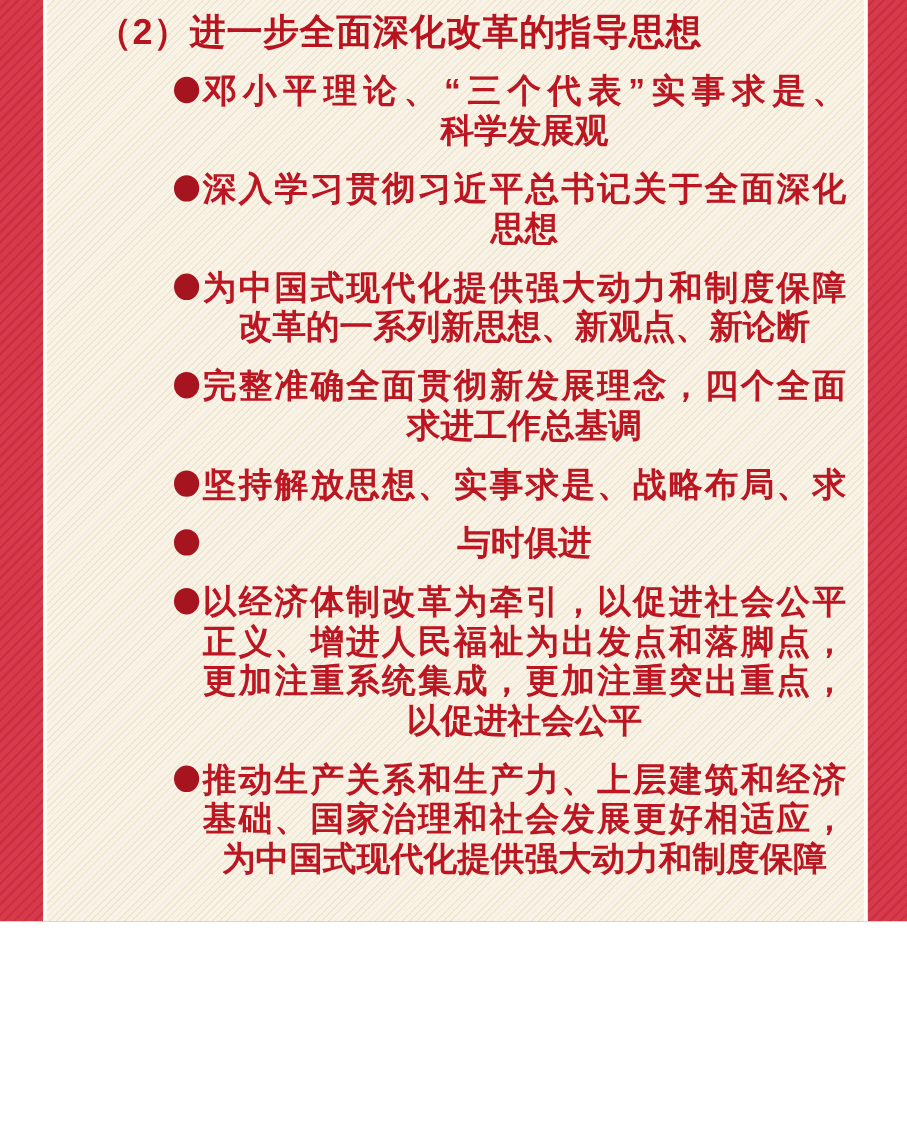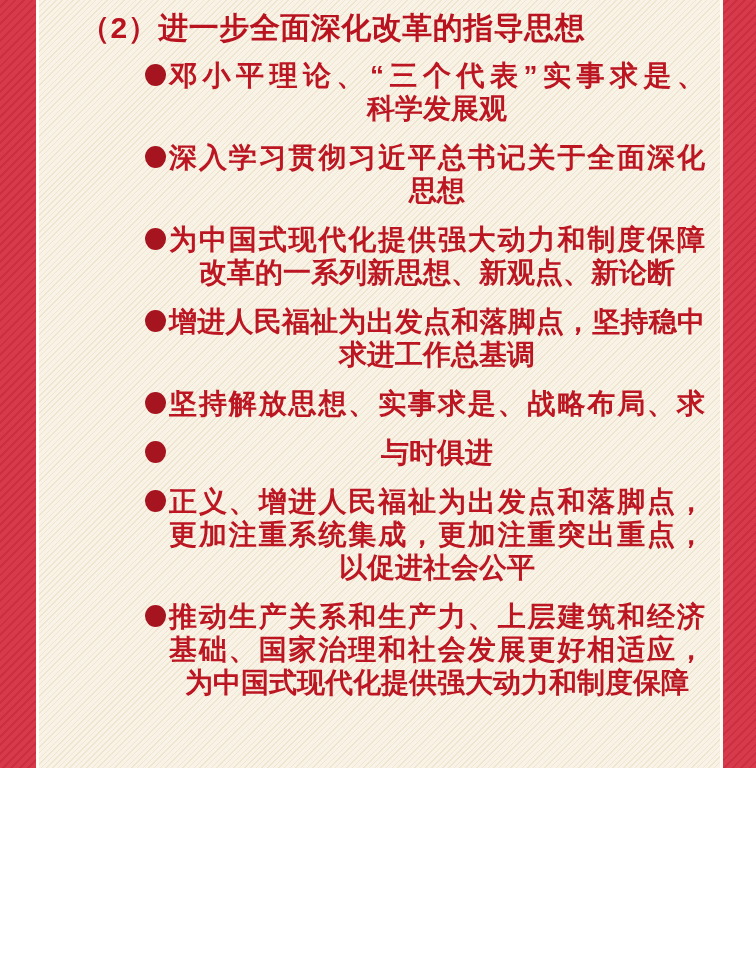--- a/index.html
+++ b/index.html
@@ -99,39 +99,40 @@
         <div class="item">
           <span class="bullet"></span>
           <div class="item-text">
             <div class="line j">为中国式现代化提供强大动力和制度保障</div>
             <div class="line">改革的一系列新思想、新观点、新论断</div>
           </div>
         </div>
         <div class="item">
           <span class="bullet"></span>
           <div class="item-text">
-            <div class="line j">增进人民福祉为出发点和落脚点，坚持稳中</div>
+            <div class="line j">完整准确全面贯彻新发展理念，四个全面</div>
             <div class="line">求进工作总基调</div>
           </div>
         </div>
         <div class="item">
           <span class="bullet"></span>
           <div class="item-text">
             <div class="line j">坚持解放思想、实事求是、战略布局、求</div>
           </div>
         </div>
         <div class="item">
           <span class="bullet"></span>
           <div class="item-text">
             <div class="line">与时俱进</div>
           </div>
         </div>
         <div class="item">
           <span class="bullet"></span>
           <div class="item-text">
+            <div class="line j">以经济体制改革为牵引，以促进社会公平</div>
             <div class="line j">正义、增进人民福祉为出发点和落脚点，</div>
             <div class="line j">更加注重系统集成，更加注重突出重点，</div>
             <div class="line">以促进社会公平</div>
           </div>
         </div>
         <div class="item">
           <span class="bullet"></span>
           <div class="item-text">
             <div class="line j">推动生产关系和生产力、上层建筑和经济</div>
             <div class="line j">基础、国家治理和社会发展更好相适应，</div>

